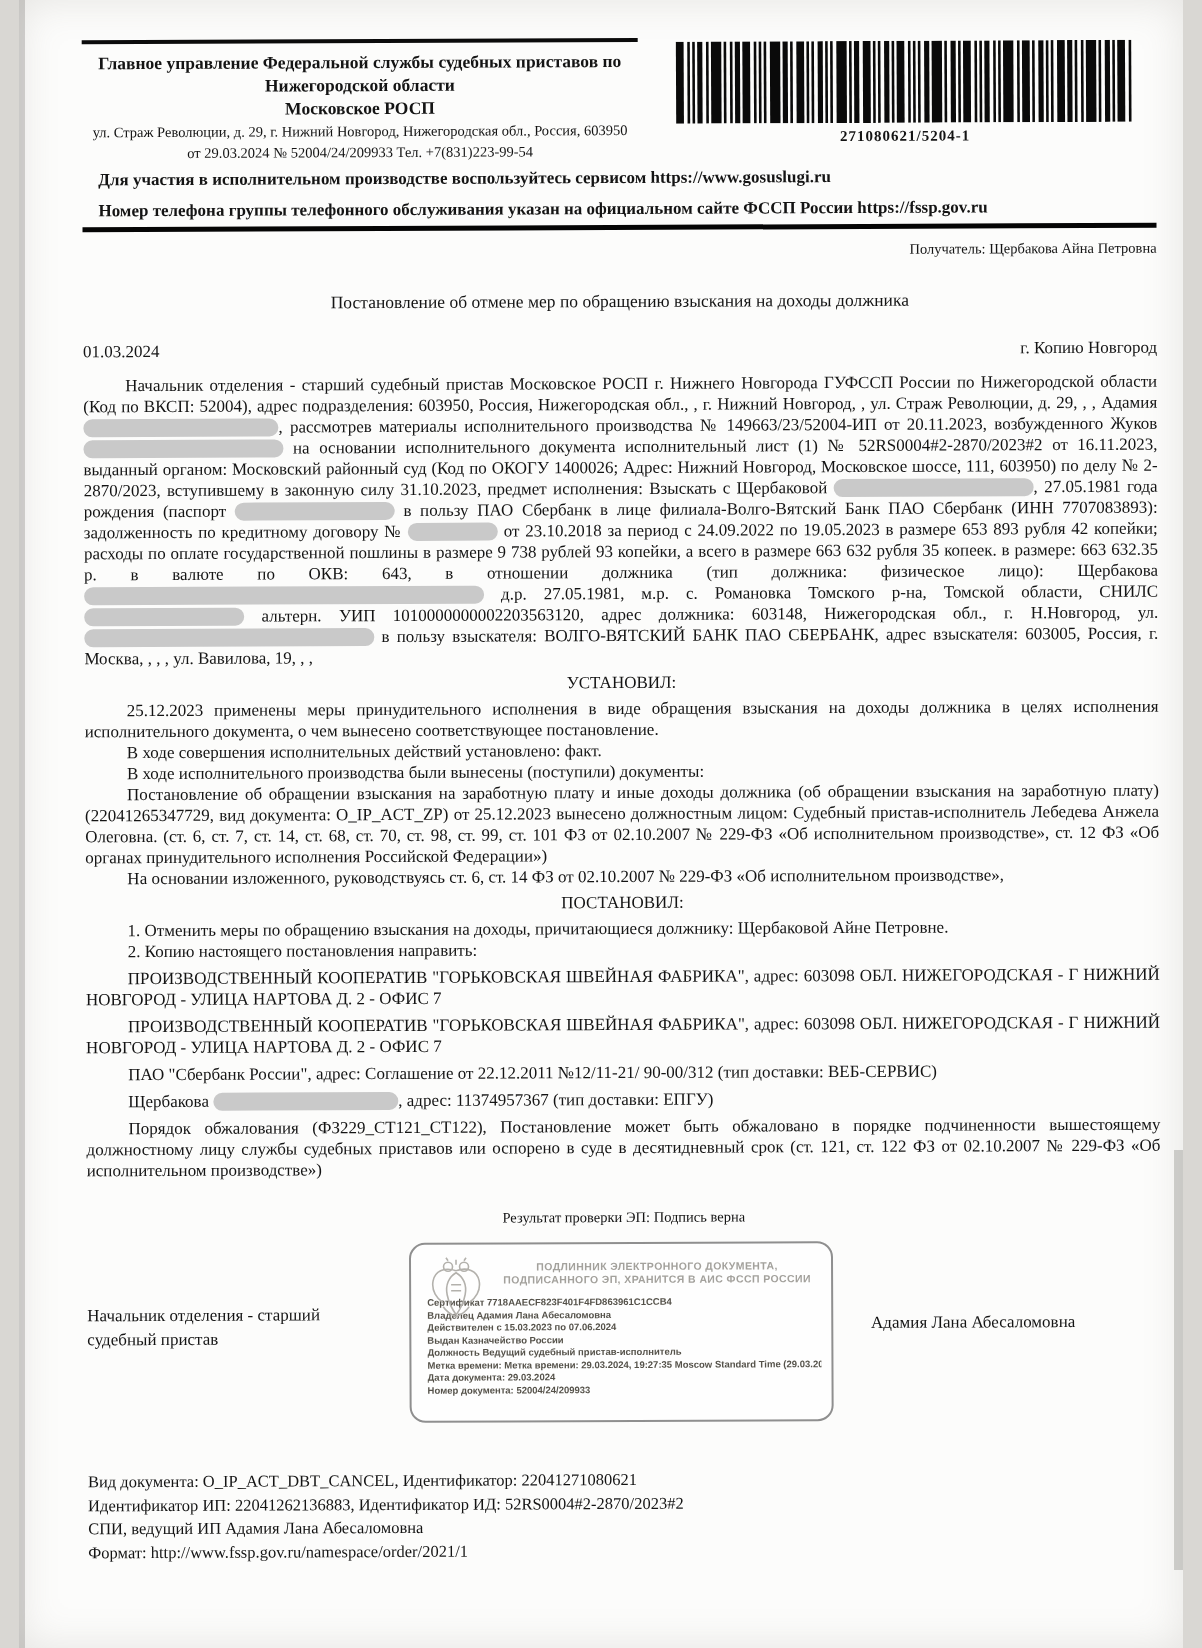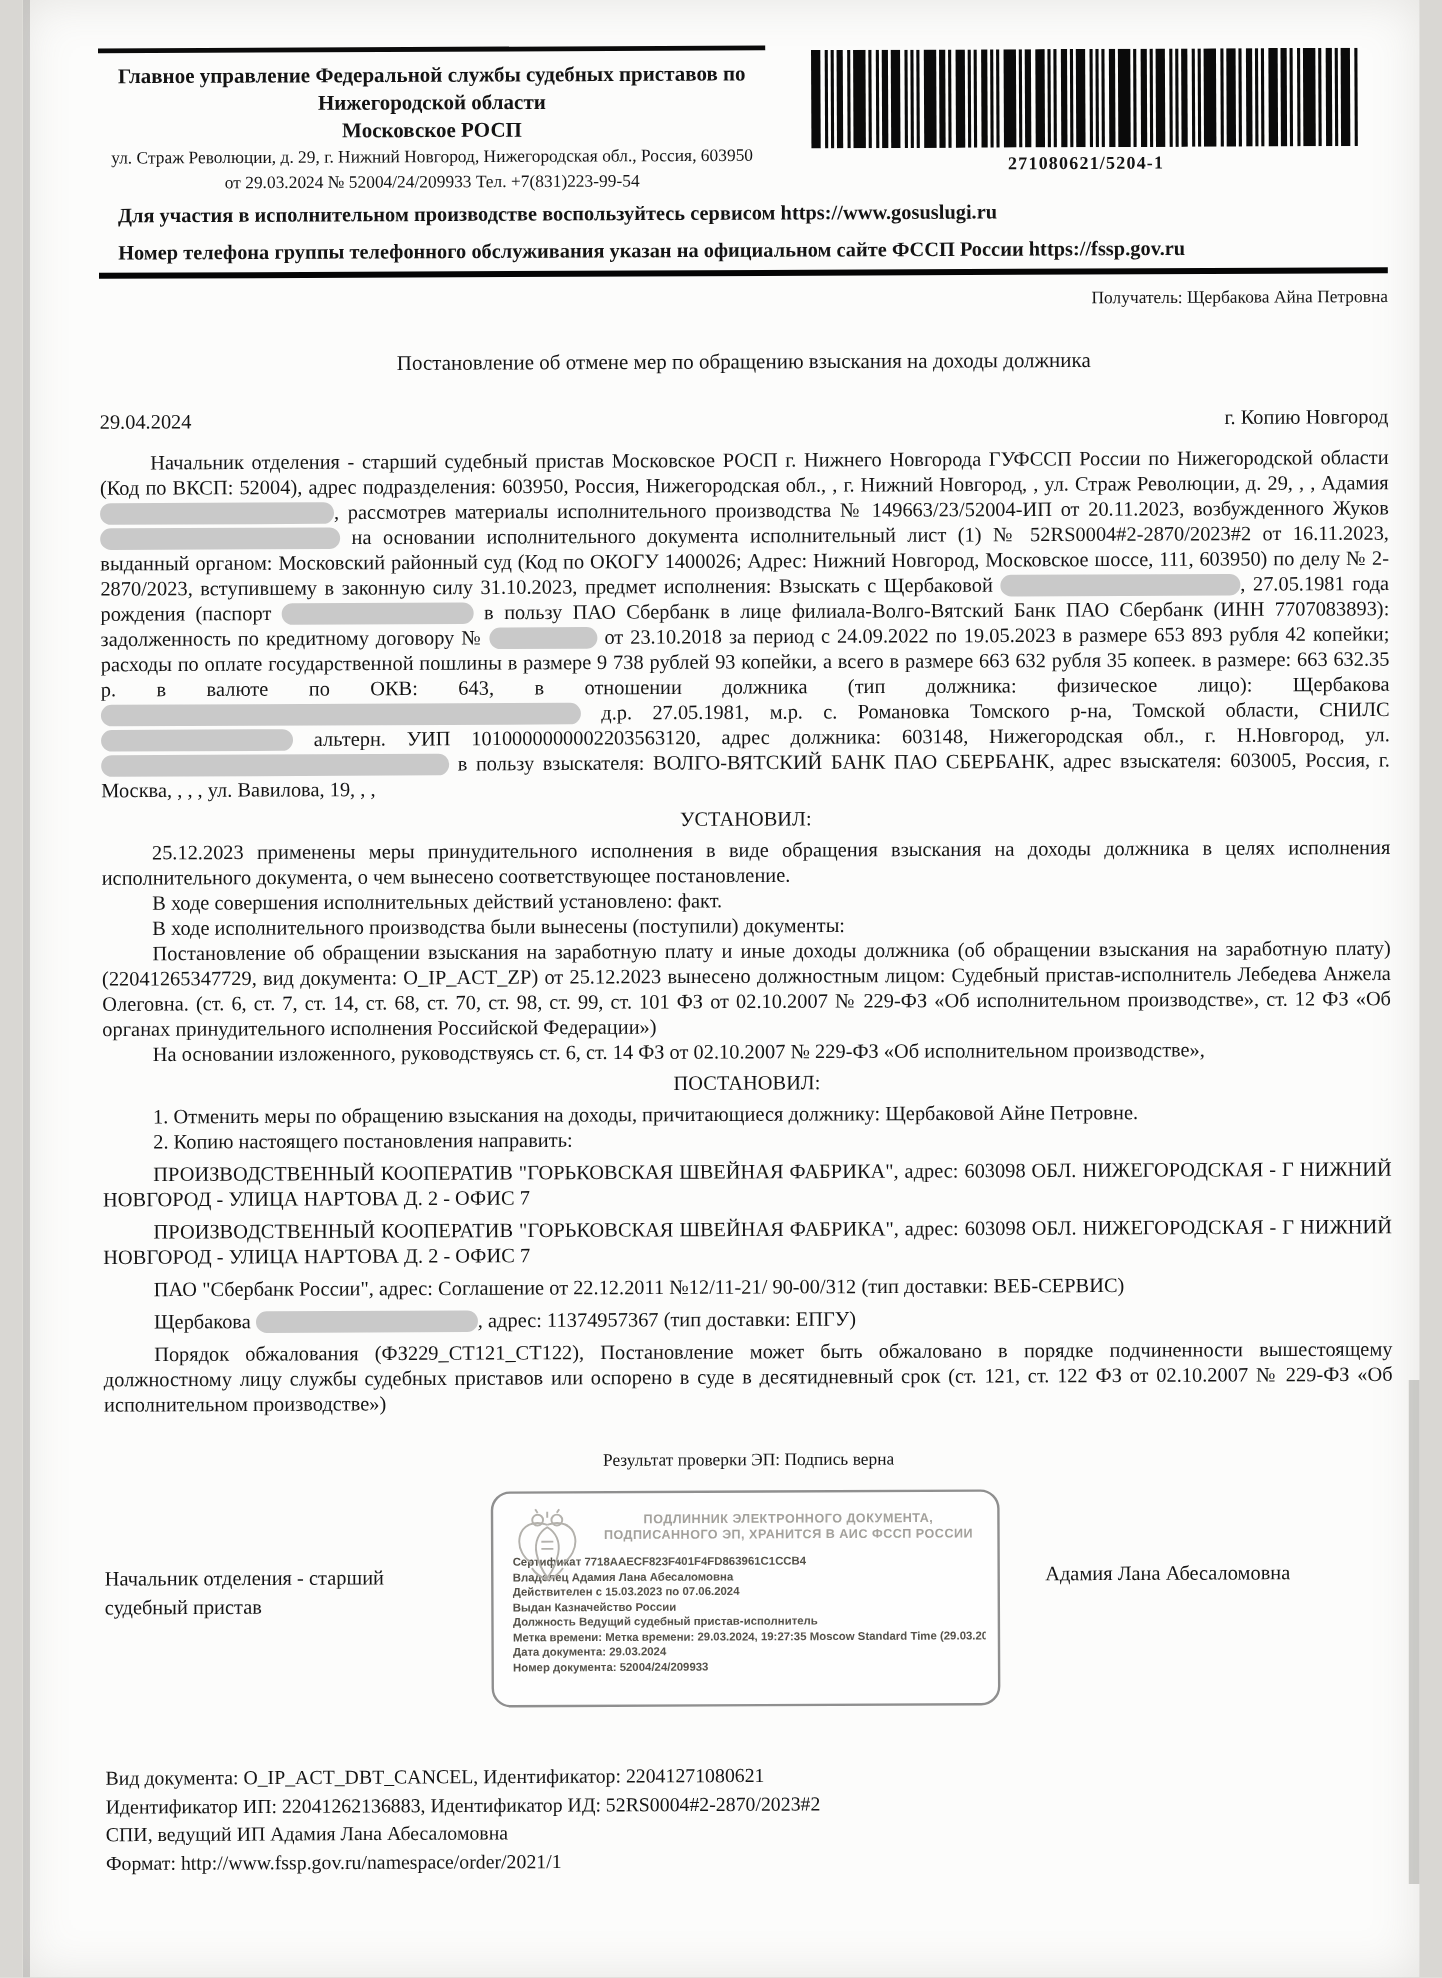--- a/index.html
+++ b/index.html
@@ -29,21 +29,21 @@
   .para.blk{margin-top:6px;}
   .center-h{text-align:center;font-size:17px;line-height:21px;margin:5px 0;}
   .redact{display:inline-block;height:18px;background:#c9c9c9;border-radius:9px;
           vertical-align:-4px;}
 
   .sig-check{text-align:center;font-size:14.5px;margin-top:30px;}
 
   
   .sig-row{position:relative;height:200px;margin-top:14px;}
   .sig-pos{position:absolute;left:0;top:62px;width:300px;font-size:17px;line-height:24px;}
-  .sig-name{position:absolute;right:86px;top:63px;font-size:17px;}
+  .sig-name{position:absolute;right:86px;top:74px;font-size:17px;}
   .stamp{position:absolute;left:322px;top:2px;width:424px;height:180px;background:#fefefe;
          border:2px solid #8f8f8f;border-radius:16px;box-sizing:border-box;}
   .stamp-head{margin:16px 14px 0 86px;font-family:"Liberation Sans",sans-serif;
               font-size:10.5px;font-weight:bold;color:#a3a19c;line-height:13px;
               text-align:center;letter-spacing:.4px;}
   .stamp-lines{margin:10px 10px 0 16px;font-family:"Liberation Sans",sans-serif;
                font-size:9.5px;font-weight:bold;color:#55524a;line-height:12.5px;
                text-align:left;white-space:nowrap;overflow:hidden;}
   .eagle{position:absolute;left:16px;top:12px;}
 
@@ -139,21 +139,21 @@
     </div>
 
     <div class="service">Для участия в исполнительном производстве воспользуйтесь сервисом https://www.gosuslugi.ru</div>
     <div class="service u2">Номер телефона группы телефонного обслуживания указан на официальном сайте ФССП России https://fssp.gov.ru</div>
     <div class="hdr-rule"></div>
 
     <div class="recipient">Получатель: Щербакова Айна Петровна</div>
     <div class="title">Постановление об отмене мер по обращению взыскания на доходы должника</div>
 
     <div class="dateline">
-      <span>29.04.2024</span>
+      <span>01.03.2024</span>
       <span>г. Копию Новгород</span>
     </div>
 
     <p class="para first">Начальник отделения - старший судебный пристав Московское РОСП г. Нижнего Новгорода ГУФССП России по Нижегородской области (Код по ВКСП: 52004), адрес подразделения: 603950, Россия, Нижегородская обл., , г. Нижний Новгород, , ул. Страж Революции, д. 29, , , Адамия <span class="redact" style="width: 195px;"></span>, рассмотрев материалы исполнительного производства № 149663/23/52004-ИП от 20.11.2023, возбужденного Жуков <span class="redact" style="width: 200px;"></span> на основании исполнительного документа исполнительный лист (1) № 52RS0004#2-2870/2023#2 от 16.11.2023, выданный органом: Московский районный суд (Код по ОКОГУ 1400026; Адрес: Нижний Новгород, Московское шоссе, 111, 603950) по делу № 2-2870/2023, вступившему в законную силу 31.10.2023, предмет исполнения: Взыскать с Щербаковой <span class="redact" style="width: 200px;"></span>, 27.05.1981 года рождения (паспорт <span class="redact" style="width: 160px;"></span> в пользу ПАО Сбербанк в лице филиала-Волго-Вятский Банк ПАО Сбербанк (ИНН 7707083893): задолженность по кредитному договору № <span class="redact" style="width: 90px;"></span> от 23.10.2018 за период с 24.09.2022 по 19.05.2023 в размере 653 893 рубля 42 копейки; расходы по оплате государственной пошлины в размере 9 738 рублей 93 копейки, а всего в размере 663 632 рубля 35 копеек. в размере: 663 632.35 р. в валюте по ОКВ: 643, в отношении должника (тип должника: физическое лицо): Щербакова <span class="redact" style="width: 400px;"></span> д.р. 27.05.1981, м.р. с. Романовка Томского р-на, Томской области, СНИЛС <span class="redact" style="width: 160px;"></span> альтерн. УИП 1010000000002203563120, адрес должника: 603148, Нижегородская обл., г. Н.Новгород, ул. <span class="redact" style="width: 290px;"></span> в пользу взыскателя: ВОЛГО-ВЯТСКИЙ БАНК ПАО СБЕРБАНК, адрес взыскателя: 603005, Россия, г. Москва, , , , ул. Вавилова, 19, , ,</p>
 
     <div class="center-h">УСТАНОВИЛ:</div>
     <p class="para">25.12.2023 применены меры принудительного исполнения в виде обращения взыскания на доходы должника в целях исполнения исполнительного документа, о чем вынесено соответствующее постановление.</p>
     <p class="para">В ходе совершения исполнительных действий установлено: факт.</p>
     <p class="para">В ходе исполнительного производства были вынесены (поступили) документы:</p>
     <p class="para">Постановление об обращении взыскания на заработную плату и иные доходы должника (об обращении взыскания на заработную плату) (22041265347729, вид документа: O_IP_ACT_ZP) от 25.12.2023 вынесено должностным лицом: Судебный пристав-исполнитель Лебедева Анжела Олеговна. (ст. 6, ст. 7, ст. 14, ст. 68, ст. 70, ст. 98, ст. 99, ст. 101 ФЗ от 02.10.2007 № 229-ФЗ «Об исполнительном производстве», ст. 12 ФЗ «Об органах принудительного исполнения Российской Федерации»)</p>

